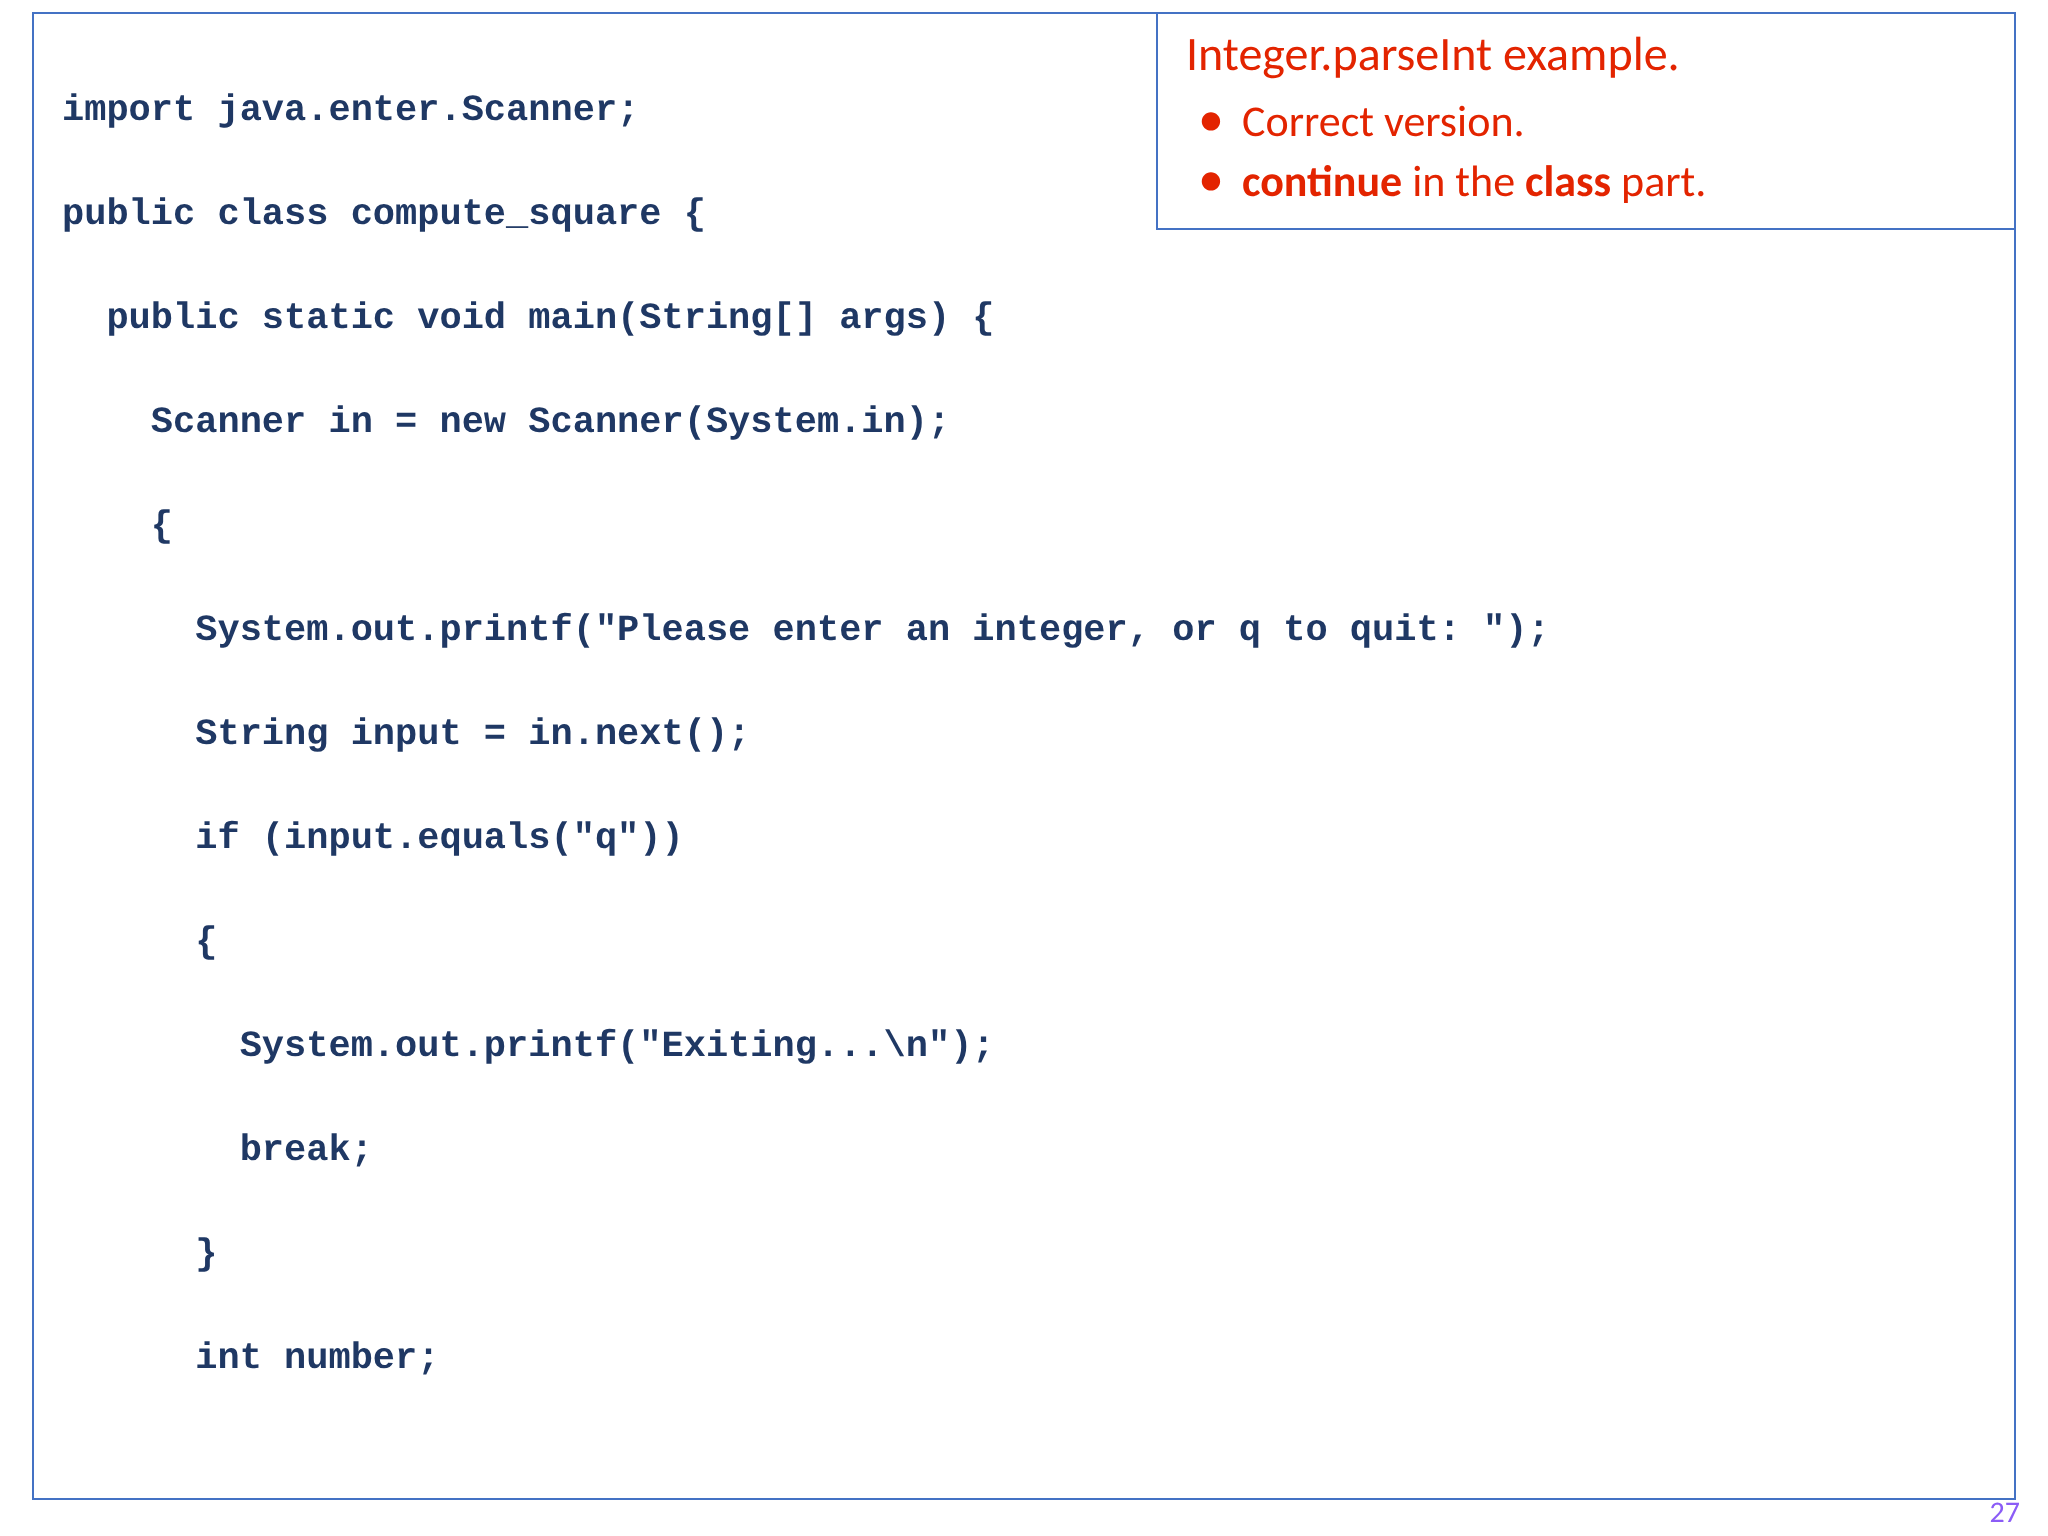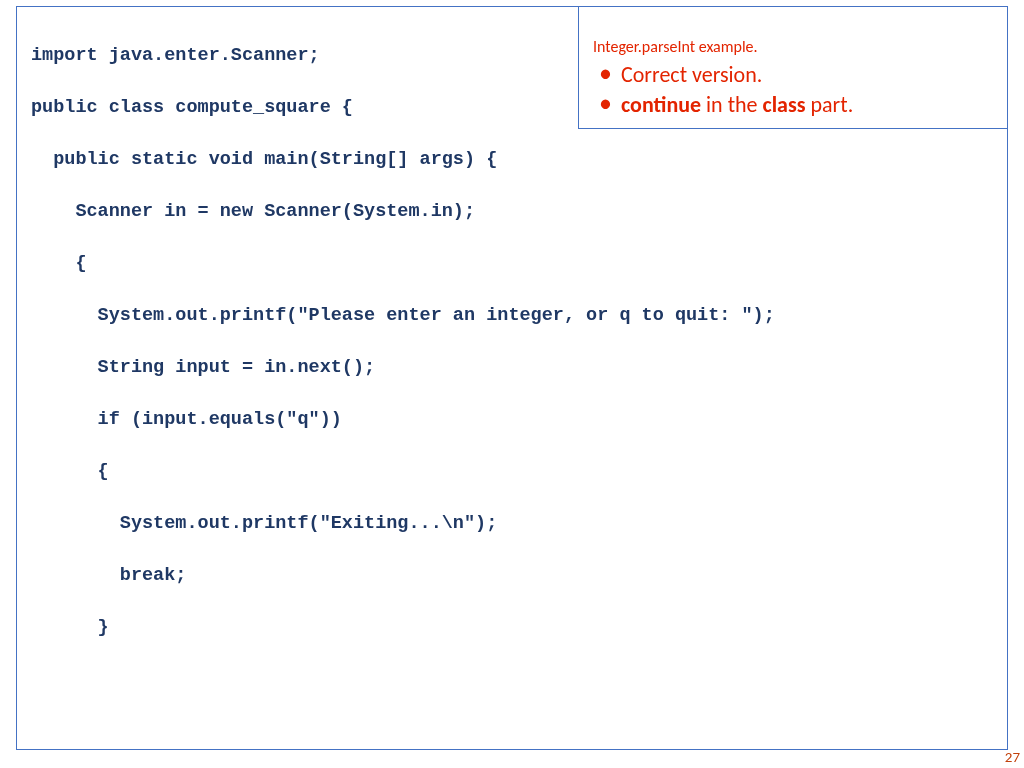--- a/index.html
+++ b/index.html
@@ -33,24 +33,23 @@
     top: 6px;
     right: 16px;
     width: 430px;
     border: 1px solid #4472c4;
     background: #fff;
     padding: 6px 14px 8px 14px;
     font-family: Calibri, Arial, sans-serif;
     color: #e32400;
   }
   .ann-title {
-    font-size: 16px;
+    font-size: 24px;
     font-weight: 400;
     margin-bottom: 4px;
-    margin-top: 24px;
   }
   .ann-list {
     list-style: none;
     padding: 0;
     margin: 0;
   }
   .ann-list li {
     font-size: 22px;
     line-height: 30px;
     position: relative;
@@ -61,23 +60,23 @@
     position: absolute;
     left: 6px;
     top: -2px;
     font-size: 26px;
     color: #e32400;
   }
   .b { font-weight: bold; }
   .page-num {
     position: absolute;
     bottom: 2px;
-    right: 4px;
+    right: 14px;
     font-family: Calibri, Arial, sans-serif;
-    color: #c2410c;
+    color: #8b5cf6;
     font-size: 15px;
     text-align: center;
   }
 </style>
 </head>
 <body>
 
 <div class="slide">
   <div class="code-box">
 <span class="code-line">import java.enter.Scanner;</span>
@@ -85,20 +84,21 @@
 <span class="code-line">  public static void main(String[] args) {</span>
 <span class="code-line">    Scanner in = new Scanner(System.in);</span>
 <span class="code-line">    {</span>
 <span class="code-line">      System.out.printf("Please enter an integer, or q to quit: ");</span>
 <span class="code-line">      String input = in.next();</span>
 <span class="code-line">      if (input.equals("q"))</span>
 <span class="code-line">      {</span>
 <span class="code-line">        System.out.printf("Exiting...\n");</span>
 <span class="code-line">        break;</span>
 <span class="code-line">      }</span>
+<span class="code-line">      int number;</span>
 
 
 
 
 
 
 
 
 
 

